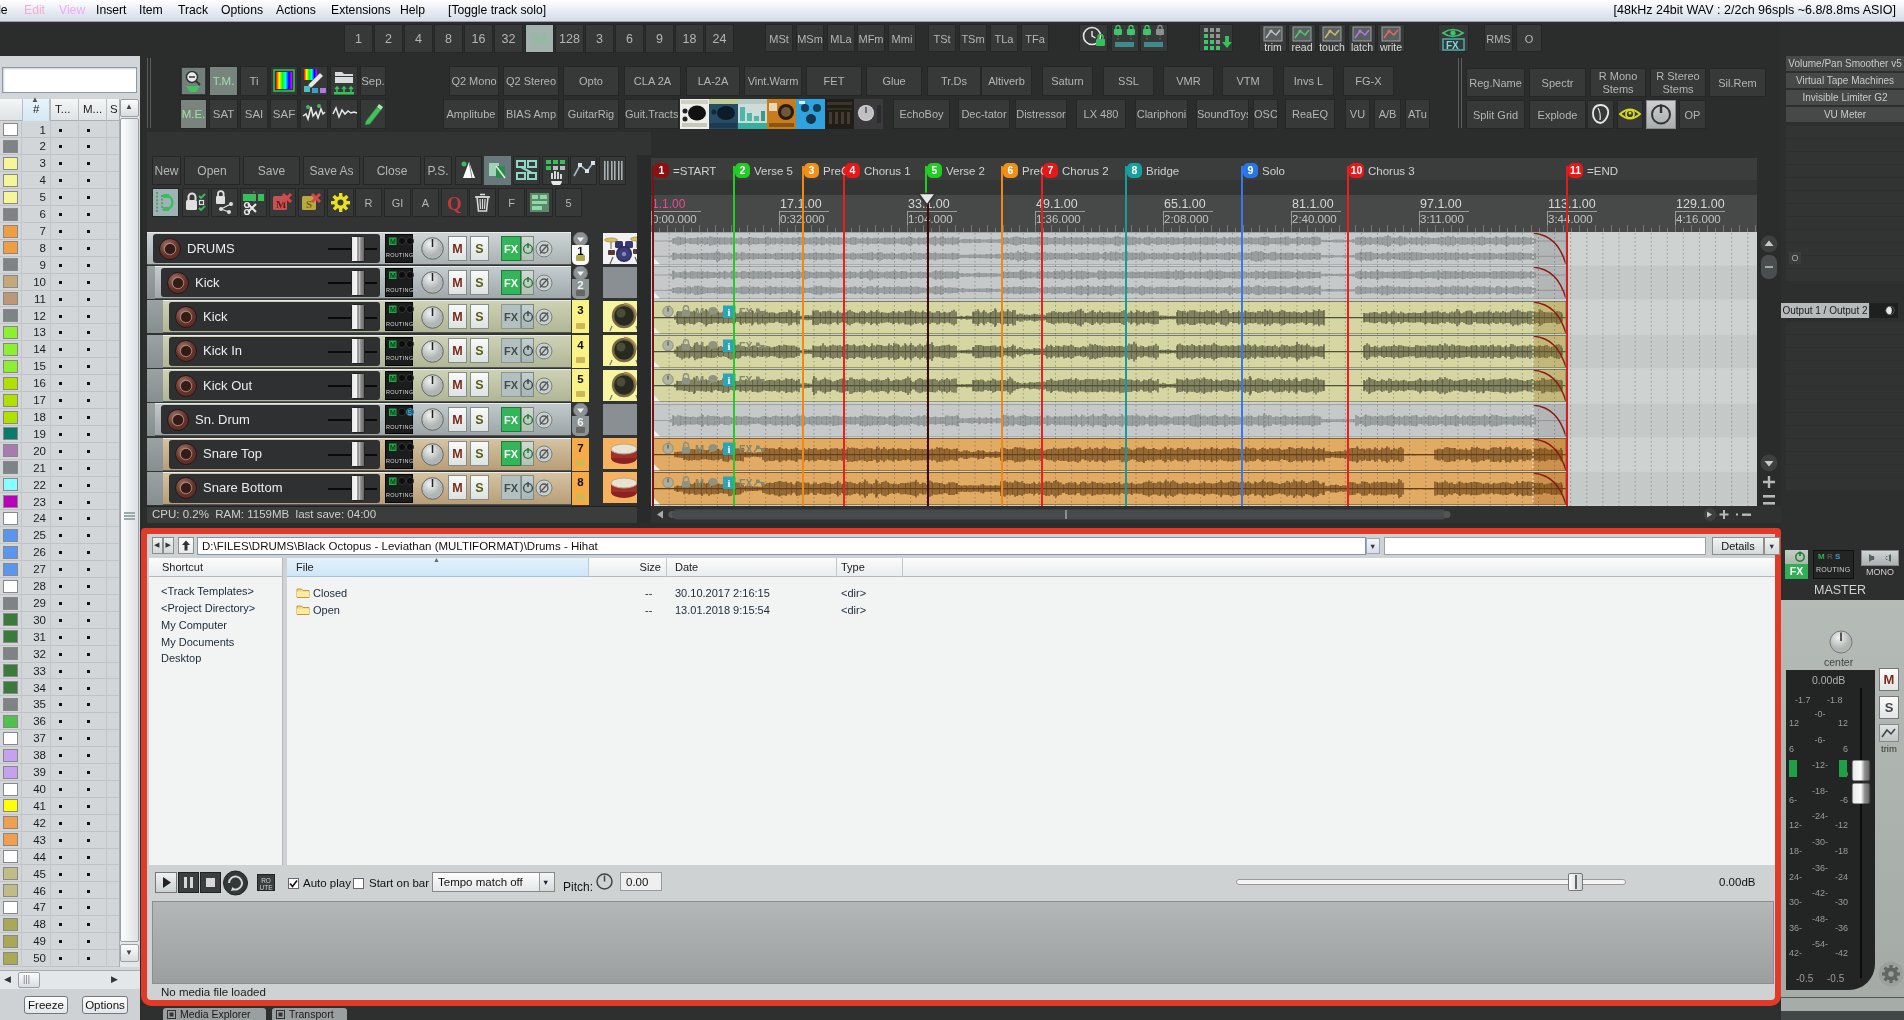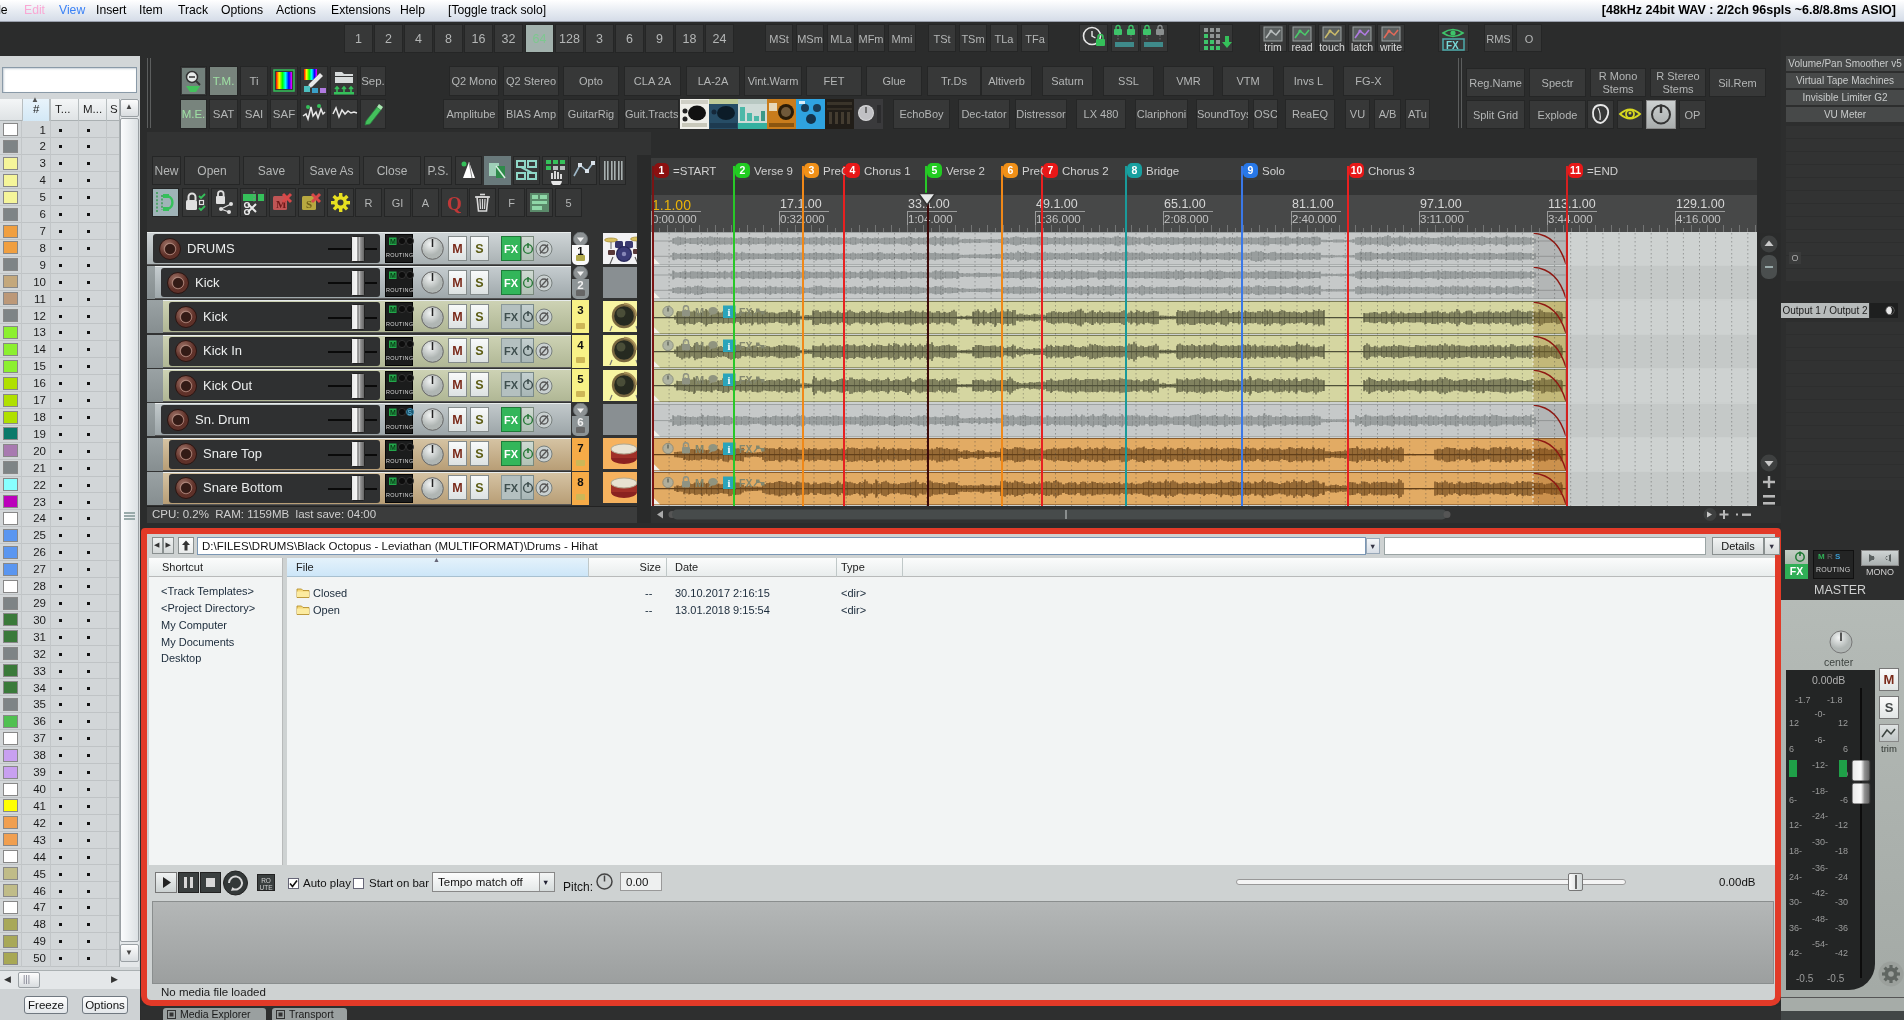--- a/index.html
+++ b/index.html
@@ -3,30 +3,30 @@
 *{margin:0;padding:0;box-sizing:border-box}
 html,body{width:1904px;height:1020px;overflow:hidden;background:#2b2c2c;font-family:"Liberation Sans",sans-serif;}
 .abs{position:absolute}
 .btn{position:absolute;background:#373838;border:1px solid #252626;color:#b4b6b6;text-align:center;font-size:11px;overflow:hidden;}
 .tt{position:absolute;white-space:nowrap;}
 </style></head><body>
 
 <div class="abs" style="left:0;top:0;width:1904px;height:22px;background:linear-gradient(#ffffff,#e6ebf2 55%,#d5dce8);border-bottom:1px solid #9aa0ac"></div>
 <div class="tt" style="left:-12px;top:3px;font-size:12.2px;color:#000">File</div>
 <div class="tt" style="left:24px;top:3px;font-size:12.2px;color:#f9a8d4">Edit</div>
-<div class="tt" style="left:59px;top:3px;font-size:12.2px;color:#3b82f6">View</div>
+<div class="tt" style="left:59px;top:3px;font-size:12.2px;color:#f0abfc">View</div>
 <div class="tt" style="left:96px;top:3px;font-size:12.2px;color:#000">Insert</div>
 <div class="tt" style="left:139px;top:3px;font-size:12.2px;color:#000">Item</div>
 <div class="tt" style="left:178px;top:3px;font-size:12.2px;color:#000">Track</div>
 <div class="tt" style="left:221px;top:3px;font-size:12.2px;color:#000">Options</div>
 <div class="tt" style="left:276px;top:3px;font-size:12.2px;color:#000">Actions</div>
 <div class="tt" style="left:331px;top:3px;font-size:12.2px;color:#000">Extensions</div>
 <div class="tt" style="left:400px;top:3px;font-size:12.2px;color:#000">Help</div>
 <div class="tt" style="left:448px;top:3px;font-size:12.2px;color:#000">[Toggle track solo]</div>
-<div class="tt" style="right:8px;top:3px;font-size:12.5px;font-weight:bold;color:#000">[48kHz 24bit WAV : 2/2ch 96spls ~6.8/8.8ms ASIO]</div>
+<div class="tt" style="right:8px;top:3px;font-size:12.5px;font-weight:normal;color:#000">[48kHz 24bit WAV : 2/2ch 96spls ~6.8/8.8ms ASIO]</div>
 <div class="btn" style="left:344px;top:24px;width:29px;height:29px;line-height:28px;font-size:12.5px;">1</div>
 <div class="btn" style="left:374px;top:24px;width:29px;height:29px;line-height:28px;font-size:12.5px;">2</div>
 <div class="btn" style="left:404px;top:24px;width:29px;height:29px;line-height:28px;font-size:12.5px;">4</div>
 <div class="btn" style="left:434px;top:24px;width:29px;height:29px;line-height:28px;font-size:12.5px;">8</div>
 <div class="btn" style="left:464px;top:24px;width:29px;height:29px;line-height:28px;font-size:12.5px;">16</div>
 <div class="btn" style="left:494px;top:24px;width:29px;height:29px;line-height:28px;font-size:12.5px;">32</div>
 <div class="btn" style="left:525px;top:24px;width:29px;height:29px;line-height:28px;font-size:12.5px;background:#a2b2ad;color:#7dc88f;">64</div>
 <div class="btn" style="left:555px;top:24px;width:29px;height:29px;line-height:28px;font-size:12.5px;">128</div>
 <div class="btn" style="left:585px;top:24px;width:29px;height:29px;line-height:28px;font-size:12.5px;">3</div>
 <div class="btn" style="left:615px;top:24px;width:29px;height:29px;line-height:28px;font-size:12.5px;">6</div>
@@ -1333,21 +1333,21 @@
     <ellipse cx="21" cy="11" rx="13" ry="5" fill="#e8e2d2"></ellipse>
     <ellipse cx="21" cy="11" rx="13" ry="5" fill="none" stroke="#b0a890" stroke-width="1"></ellipse>
     <line x1="34" y1="8" x2="40" y2="4" stroke="#888" stroke-width="1.4"></line>
   </svg>
 <div class="abs" style="left:147px;top:506px;width:504px;height:17px;background:#3b3c3c;border-top:1px solid #222"></div>
 <div class="tt" style="left:152px;top:508px;font-size:11.5px;color:#cfcfcf">CPU: 0.2%&nbsp; RAM: 1159MB&nbsp; last save: 04:00</div>
 <div class="abs" style="left:637px;top:155px;width:14px;height:368px;background:#292a2a"></div>
 <div class="abs" style="left:651px;top:158px;width:1106px;height:22px;background:#3b3c3c"></div>
 <div class="abs" style="left:651px;top:180px;width:1106px;height:15px;background:#343535"></div>
 <div class="abs" style="left:651px;top:195px;width:1106px;height:38px;background:#474848;border-bottom:1px solid #1e1e1e"></div>
-<div class="tt" style="left:652px;top:197px;font-size:14px;color:#eab308">1.1.00</div>
+<div class="tt" style="left:652px;top:197px;font-size:12px;color:#ec4899">1.1.00</div>
 <div class="abs" style="left:651px;top:211px;width:50px;height:1px;background:#9a9b9b"></div>
 <div class="tt" style="left:652px;top:213px;font-size:11.5px;color:#c2c2c2">0:00.000</div>
 <div class="abs" style="left:651px;top:211px;width:1px;height:22px;background:#9a9b9b"></div>
 <div class="tt" style="left:780px;top:197px;font-size:12.5px;color:#d6d6d6">17.1.00</div>
 <div class="abs" style="left:779px;top:211px;width:50px;height:1px;background:#9a9b9b"></div>
 <div class="tt" style="left:780px;top:213px;font-size:11.5px;color:#c2c2c2">0:32.000</div>
 <div class="abs" style="left:779px;top:211px;width:1px;height:22px;background:#9a9b9b"></div>
 <div class="tt" style="left:908px;top:197px;font-size:12.5px;color:#d6d6d6">33.1.00</div>
 <div class="abs" style="left:907px;top:211px;width:50px;height:1px;background:#9a9b9b"></div>
 <div class="tt" style="left:908px;top:213px;font-size:11.5px;color:#c2c2c2">1:04.000</div>
@@ -1775,21 +1775,21 @@
 <div class="abs" style="left:1347px;top:166px;width:1.5px;height:340px;background:#e82020"></div>
 <div class="abs" style="left:1566px;top:166px;width:1.5px;height:340px;background:#d42020"></div>
 <div class="abs" style="left:925px;top:166px;width:1.5px;height:29px;background:#28c828"></div>
 <div class="abs" style="left:927px;top:195px;width:1.5px;height:311px;background:#3c0808"></div>
 <svg class="abs" style="left:917px;top:192px" width="20" height="15">
     <path d="M1.5 1.5 H18.5 L10 13 z" fill="#e8eaea" stroke="#333" stroke-width="1.6"></path>
   </svg>
 <div class="abs" style="left:654px;top:163px;width:15px;height:15px;border-radius:5px;background:#8c1010;color:#fff;font-size:10.5px;font-weight:bold;text-align:center;line-height:15px">1</div>
 <div class="tt" style="left:673px;top:165px;font-size:11.5px;color:#d0d0d0">=START</div>
 <div class="abs" style="left:735px;top:163px;width:15px;height:15px;border-radius:5px;background:#22cc22;color:#fff;font-size:10.5px;font-weight:bold;text-align:center;line-height:15px">2</div>
-<div class="tt" style="left:754px;top:165px;font-size:11.5px;color:#d0d0d0">Verse 9</div>
+<div class="tt" style="left:754px;top:165px;font-size:11.5px;color:#d0d0d0">Verse 5</div>
 <div class="abs" style="left:804px;top:163px;width:15px;height:15px;border-radius:5px;background:#f09018;color:#fff;font-size:10.5px;font-weight:bold;text-align:center;line-height:15px">3</div>
 <div class="tt" style="left:823px;top:165px;font-size:11.5px;color:#d0d0d0">PreC</div>
 <div class="abs" style="left:845px;top:163px;width:15px;height:15px;border-radius:5px;background:#e81818;color:#fff;font-size:10.5px;font-weight:bold;text-align:center;line-height:15px">4</div>
 <div class="tt" style="left:864px;top:165px;font-size:11.5px;color:#d0d0d0">Chorus 1</div>
 <div class="abs" style="left:927px;top:163px;width:15px;height:15px;border-radius:5px;background:#22cc22;color:#fff;font-size:10.5px;font-weight:bold;text-align:center;line-height:15px">5</div>
 <div class="tt" style="left:946px;top:165px;font-size:11.5px;color:#d0d0d0">Verse 2</div>
 <div class="abs" style="left:1003px;top:163px;width:15px;height:15px;border-radius:5px;background:#f09018;color:#fff;font-size:10.5px;font-weight:bold;text-align:center;line-height:15px">6</div>
 <div class="tt" style="left:1022px;top:165px;font-size:11.5px;color:#d0d0d0">PreC</div>
 <div class="abs" style="left:1043px;top:163px;width:15px;height:15px;border-radius:5px;background:#e81818;color:#fff;font-size:10.5px;font-weight:bold;text-align:center;line-height:15px">7</div>
 <div class="tt" style="left:1062px;top:165px;font-size:11.5px;color:#d0d0d0">Chorus 2</div>

